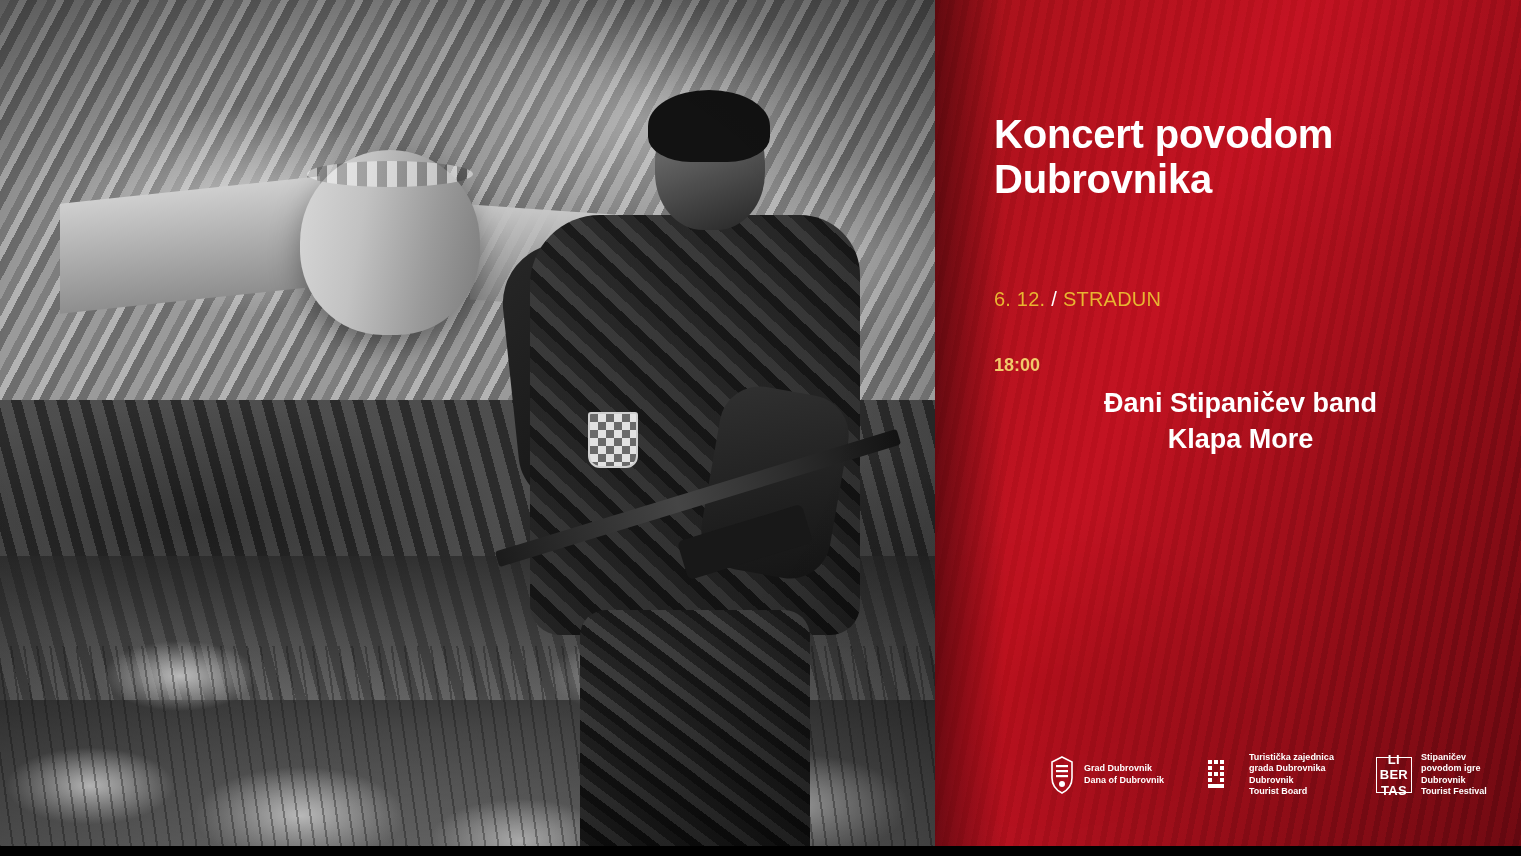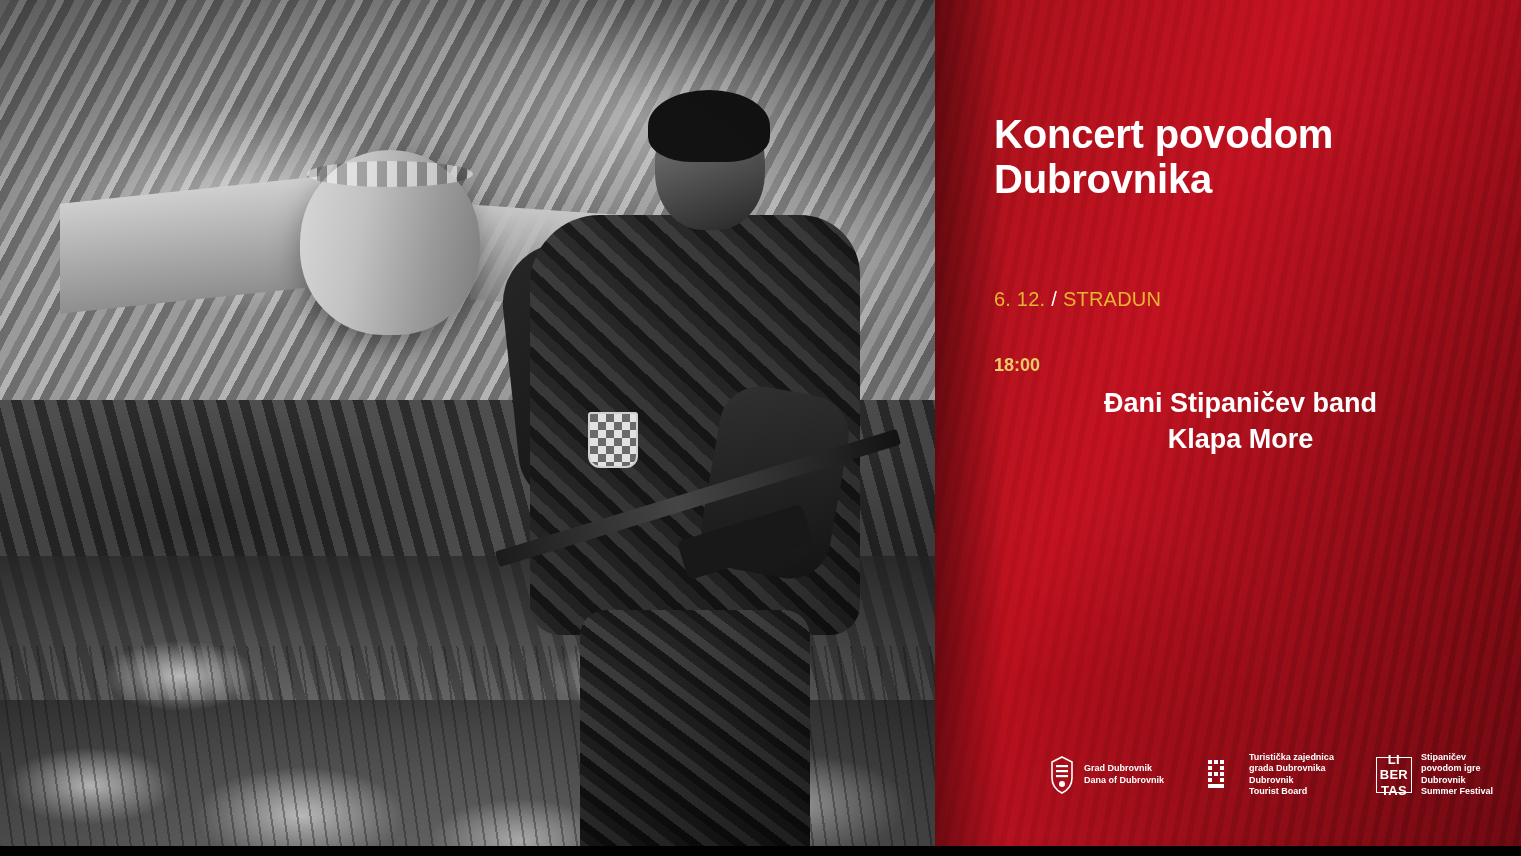--- a/index.html
+++ b/index.html
@@ -360,20 +360,20 @@
         <div class="logo">
           <div class="logo-box">
             <span>LI</span>
             <span>BER</span>
             <span>TAS</span>
           </div>
           <div class="logo-text">
             <div class="small">Stipaničev</div>
             <div class="small">povodom igre</div>
             <div>Dubrovnik</div>
-            <div>Summer Festival</div>
+            <div>Tourist Festival</div>
           </div>
         </div>
 
       </div>
     </div>
   </div>
 </div>
 
 </body></html>

